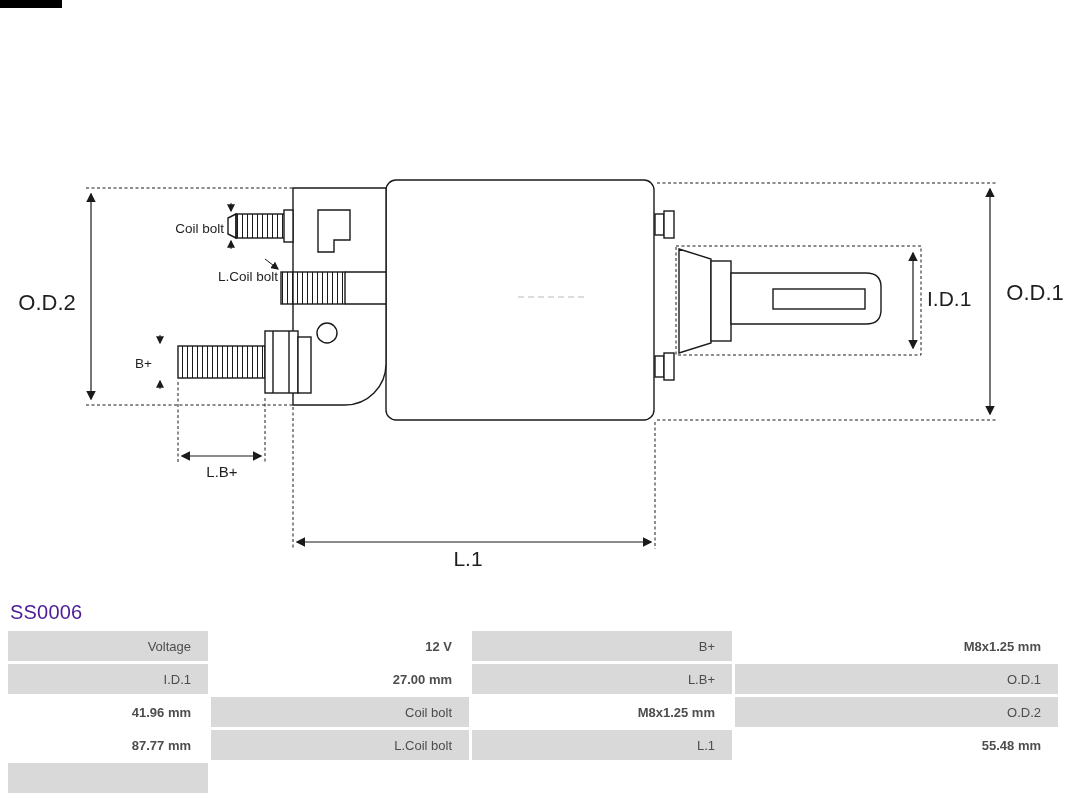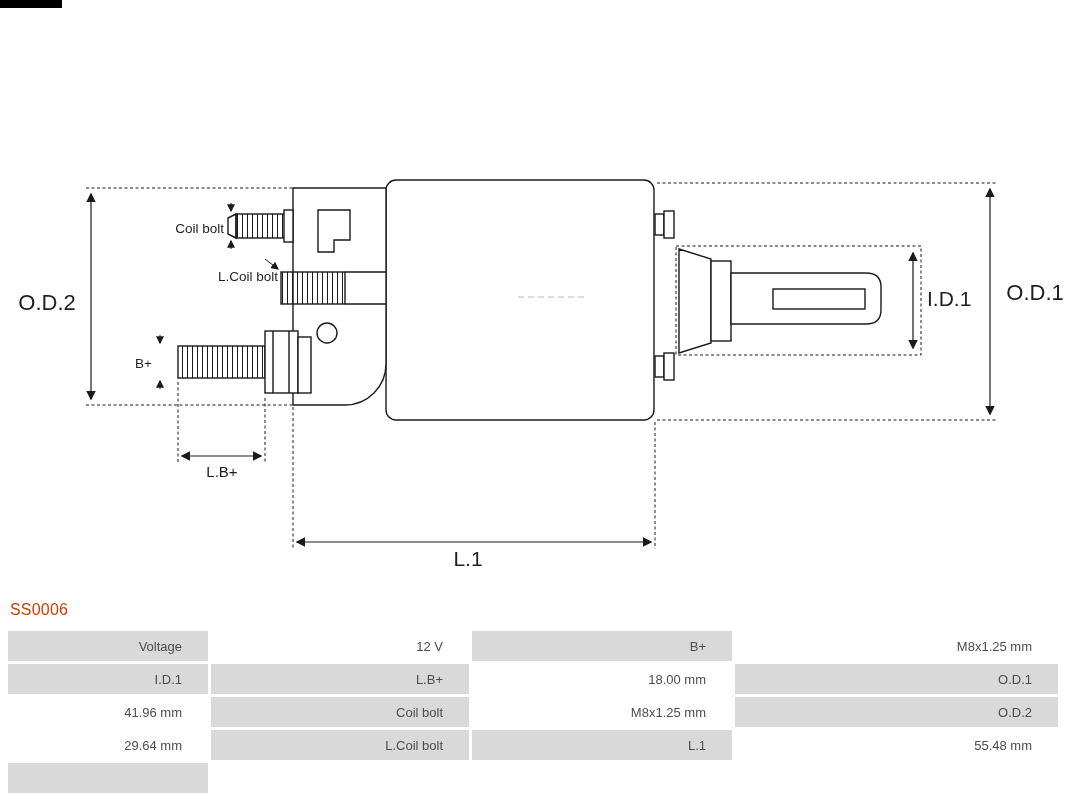--- a/index.html
+++ b/index.html
@@ -13,37 +13,37 @@
 
   .logo-strip {
     position:absolute; top:0; left:0;
     width:62px; height:8px; background:#000;
   }
 
   .diagram-svg { position:absolute; top:0; left:0; }
 
   .product-code {
     position:absolute; left:10px; top:601px;
-    font-size:16px; color:#c2410c; letter-spacing:0.2px;
+    font-size:20px; color:#4c1d95; letter-spacing:0.2px;
   }
 
   .spec-table {
     position:absolute; left:8px; top:631px; width:1050px;
     display:grid;
     grid-template-columns:200px 258px 260px 323px;
     grid-auto-rows:30px;
     gap:3px;
     font-size:13px; color:#4d4d4d;
   }
   .spec-table .cell {
     display:flex; align-items:center; justify-content:flex-end;
-    padding-right:26px; white-space:nowrap;
+    padding-right:17px; white-space:nowrap;
   }
   .cell.label { background:#d9d9d9; }
-  .cell.value { background:#ffffff; }
+  .cell.value { background:#ffffff;font-weight:bold; }
 
   svg text { font-family:"Liberation Sans", sans-serif; fill:#1f1f1f; }
 </style>
 </head>
 <body>
 
 <div class="page">
 
   <div class="logo-strip"></div>
 
@@ -142,30 +142,30 @@
   <div class="product-code">SS0006</div>
 
   <div class="spec-table">
 
     <div class="cell label">Voltage</div>
     <div class="cell value">12 V</div>
     <div class="cell label">B+</div>
     <div class="cell value">M8x1.25 mm</div>
 
     <div class="cell label">I.D.1</div>
+    <div class="cell value">27.00 mm</div>
     <div class="cell label">L.B+</div>
-    <div class="cell value">18.00 mm</div>
 
     <div class="cell label">O.D.1</div>
     <div class="cell value">41.96 mm</div>
     <div class="cell label">Coil bolt</div>
     <div class="cell value">M8x1.25 mm</div>
 
     <div class="cell label">O.D.2</div>
-    <div class="cell value">29.64 mm</div>
+    <div class="cell value">87.77 mm</div>
     <div class="cell label">L.Coil bolt</div>
 
     <div class="cell label">L.1</div>
     <div class="cell value">55.48 mm</div>
     <div class="cell label"></div>
     <div class="cell value"></div>
   </div>
 
 </div>
 

